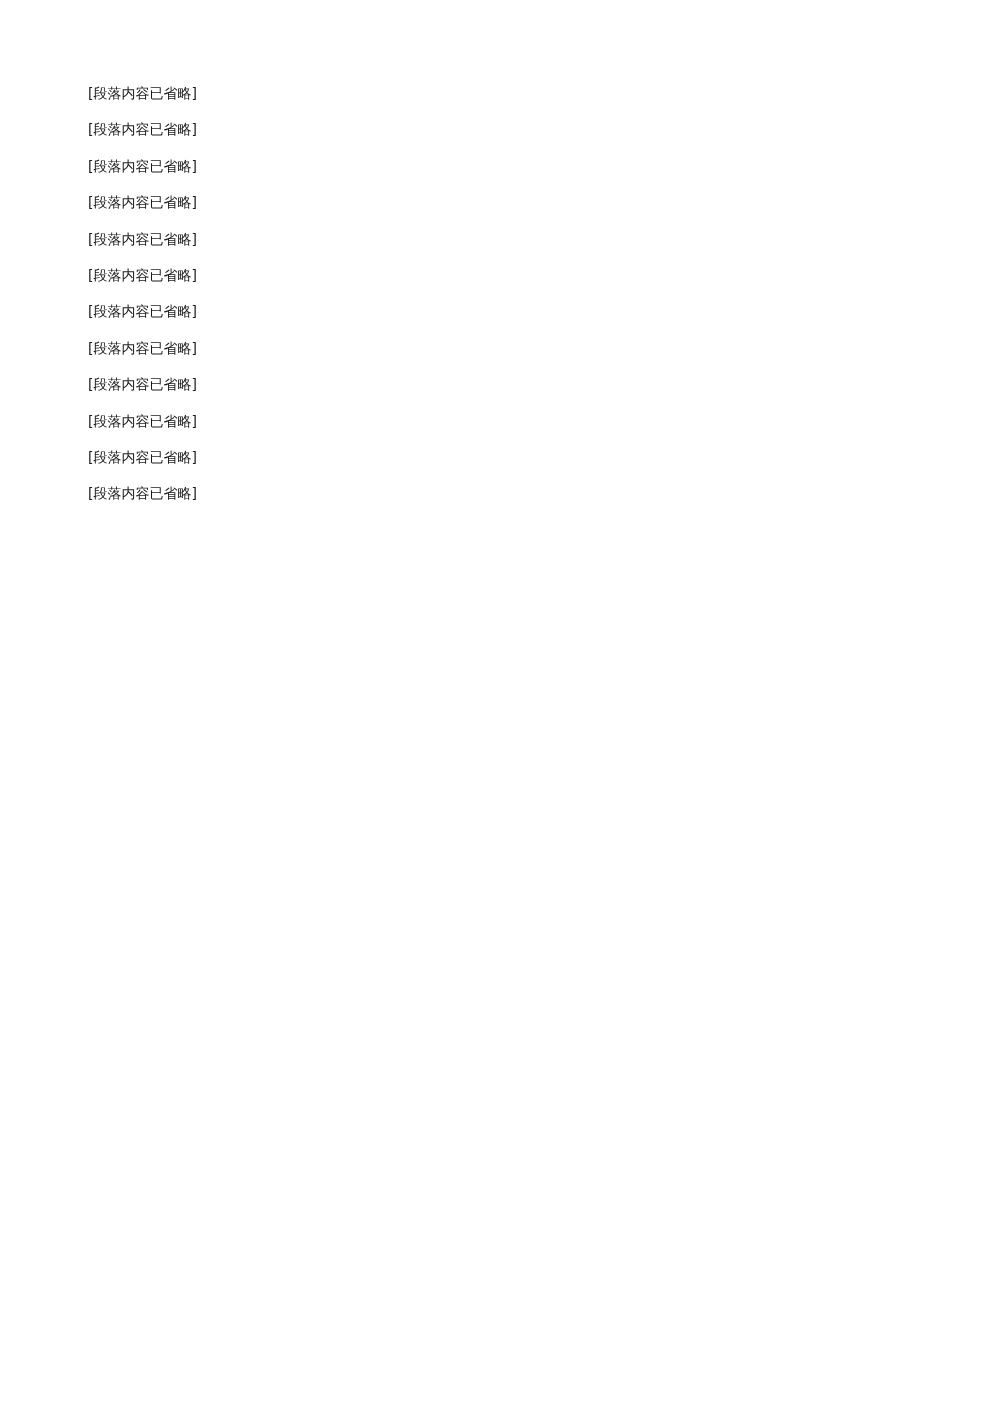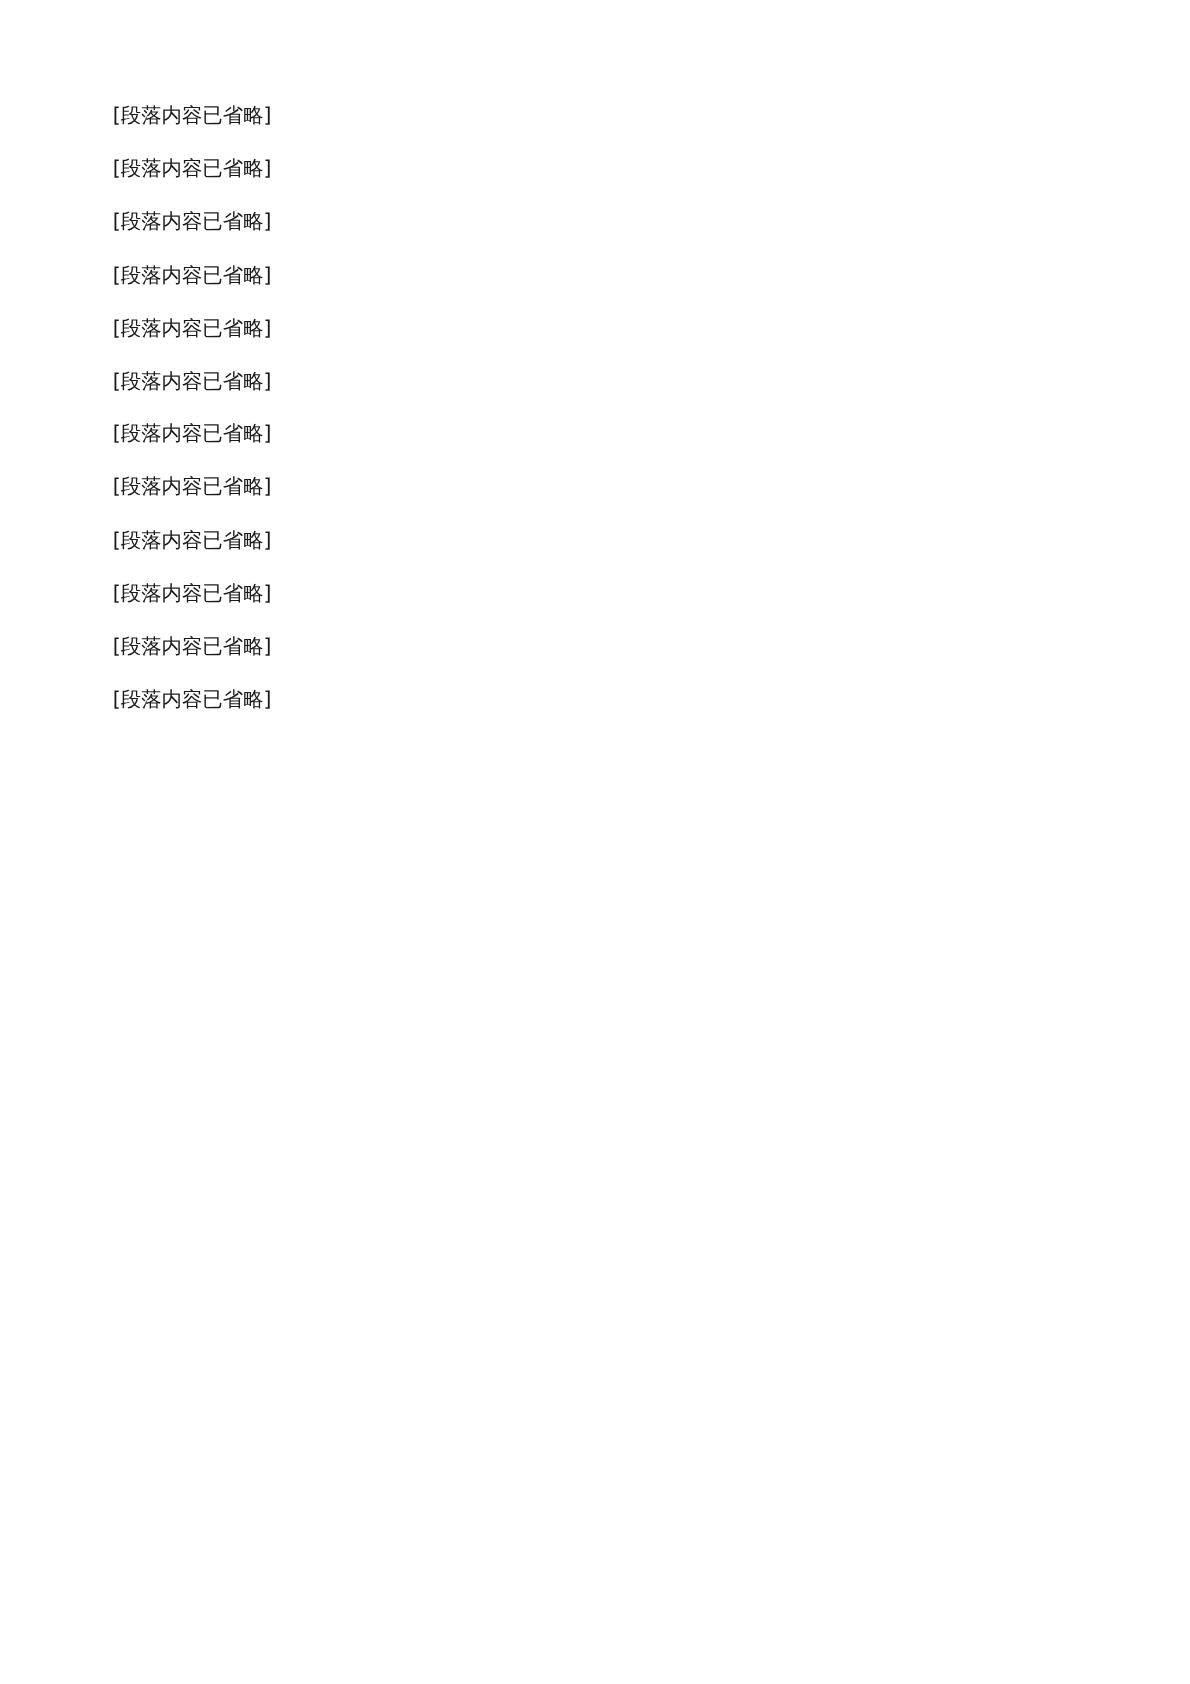--- a/index.html
+++ b/index.html
@@ -3,21 +3,21 @@
 <meta charset="utf-8">
 <style>
   html, body { margin: 0; padding: 0; background: #ffffff; }
   .page {
     width: 992px;
     height: 1403px;
     box-sizing: border-box;
     padding: 75px 60px;
     background: #ffffff;
     font-family: "DejaVu Sans", sans-serif;
-    font-size: 17px;
+    font-size: 14px;
     line-height: 2.6;
     color: #1a1a1a;
     text-align: justify;
   }
   .para { text-indent: 2em; margin: 0; }
 </style>
 </head>
 <body>
 
 <div class="page">

